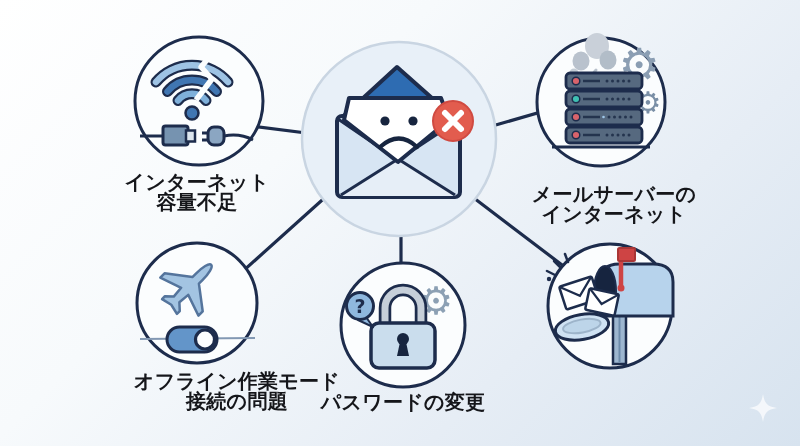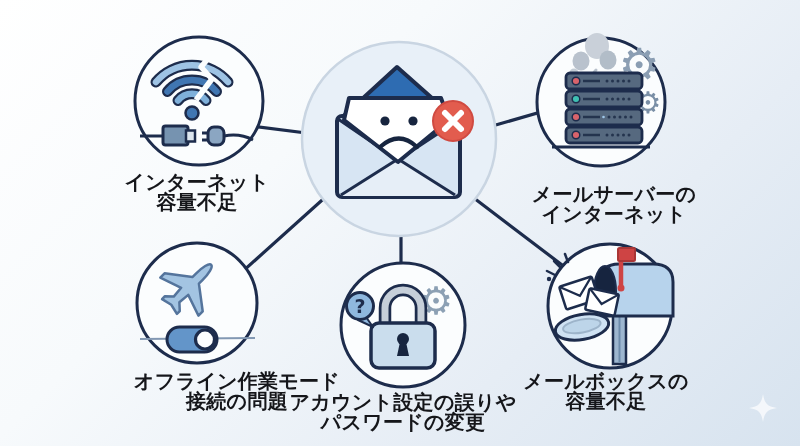--- a/index.html
+++ b/index.html
@@ -223,21 +223,16 @@
   </div>
   <div class="node-label" style="left:601px;top:185px;margin-left:13px;">
     <span>メールサーバーの</span>
     <span>インターネット</span>
   </div>
   <div class="node-label" style="left:197px;top:372px;margin-left:40px;">
     <span>オフライン作業モード</span>
     <span>接続の問題</span>
   </div>
   <div class="node-label" style="left:403px;top:393px;">
-    <span>アカウント設定の誤りや</span>
     <span>パスワードの変更</span>
   </div>
-  <div class="node-label" style="left:606px;top:372px;">
-    <span>メールボックスの</span>
-    <span>容量不足</span>
-  </div>
 
 </div>
 
 </body></html>

